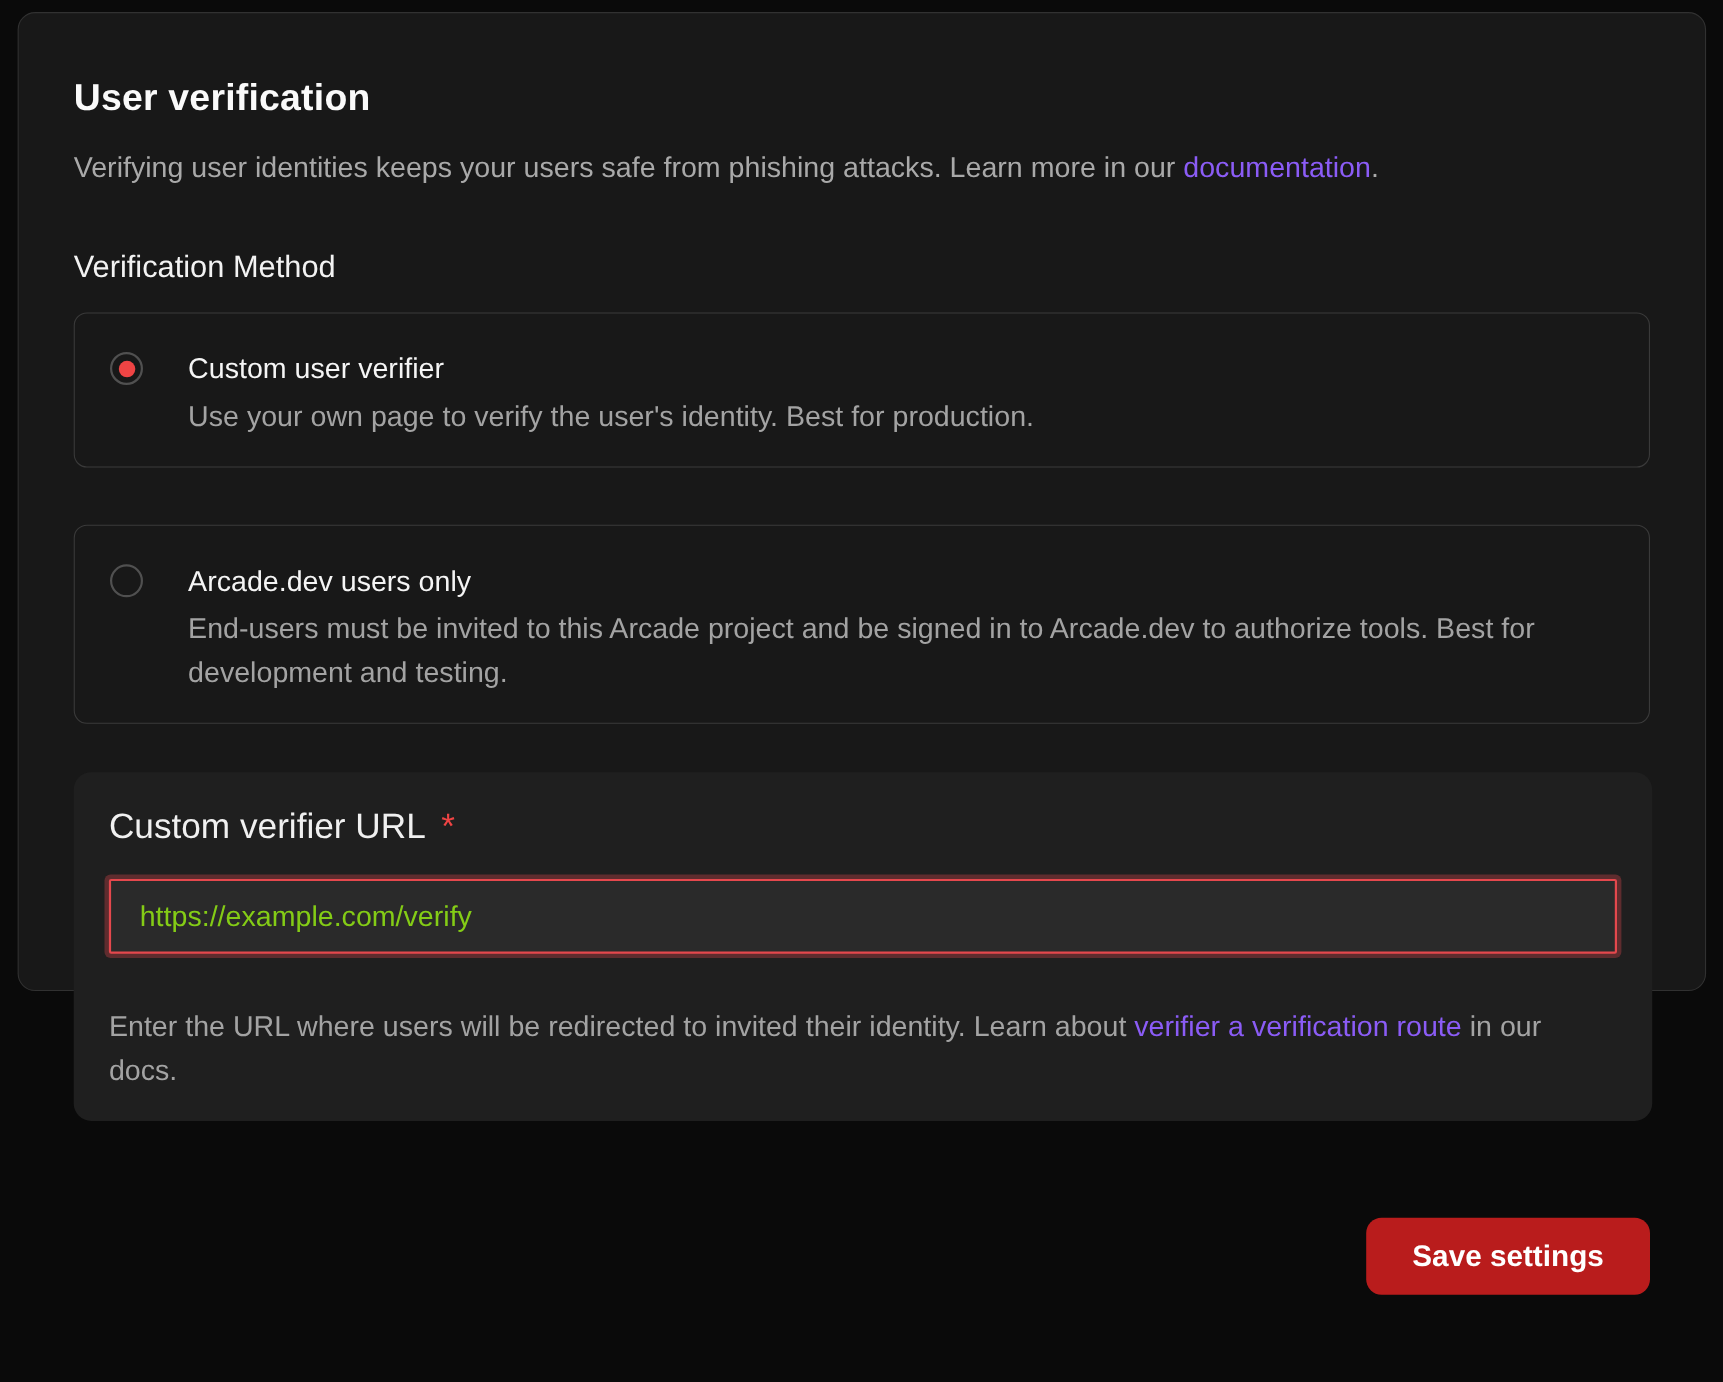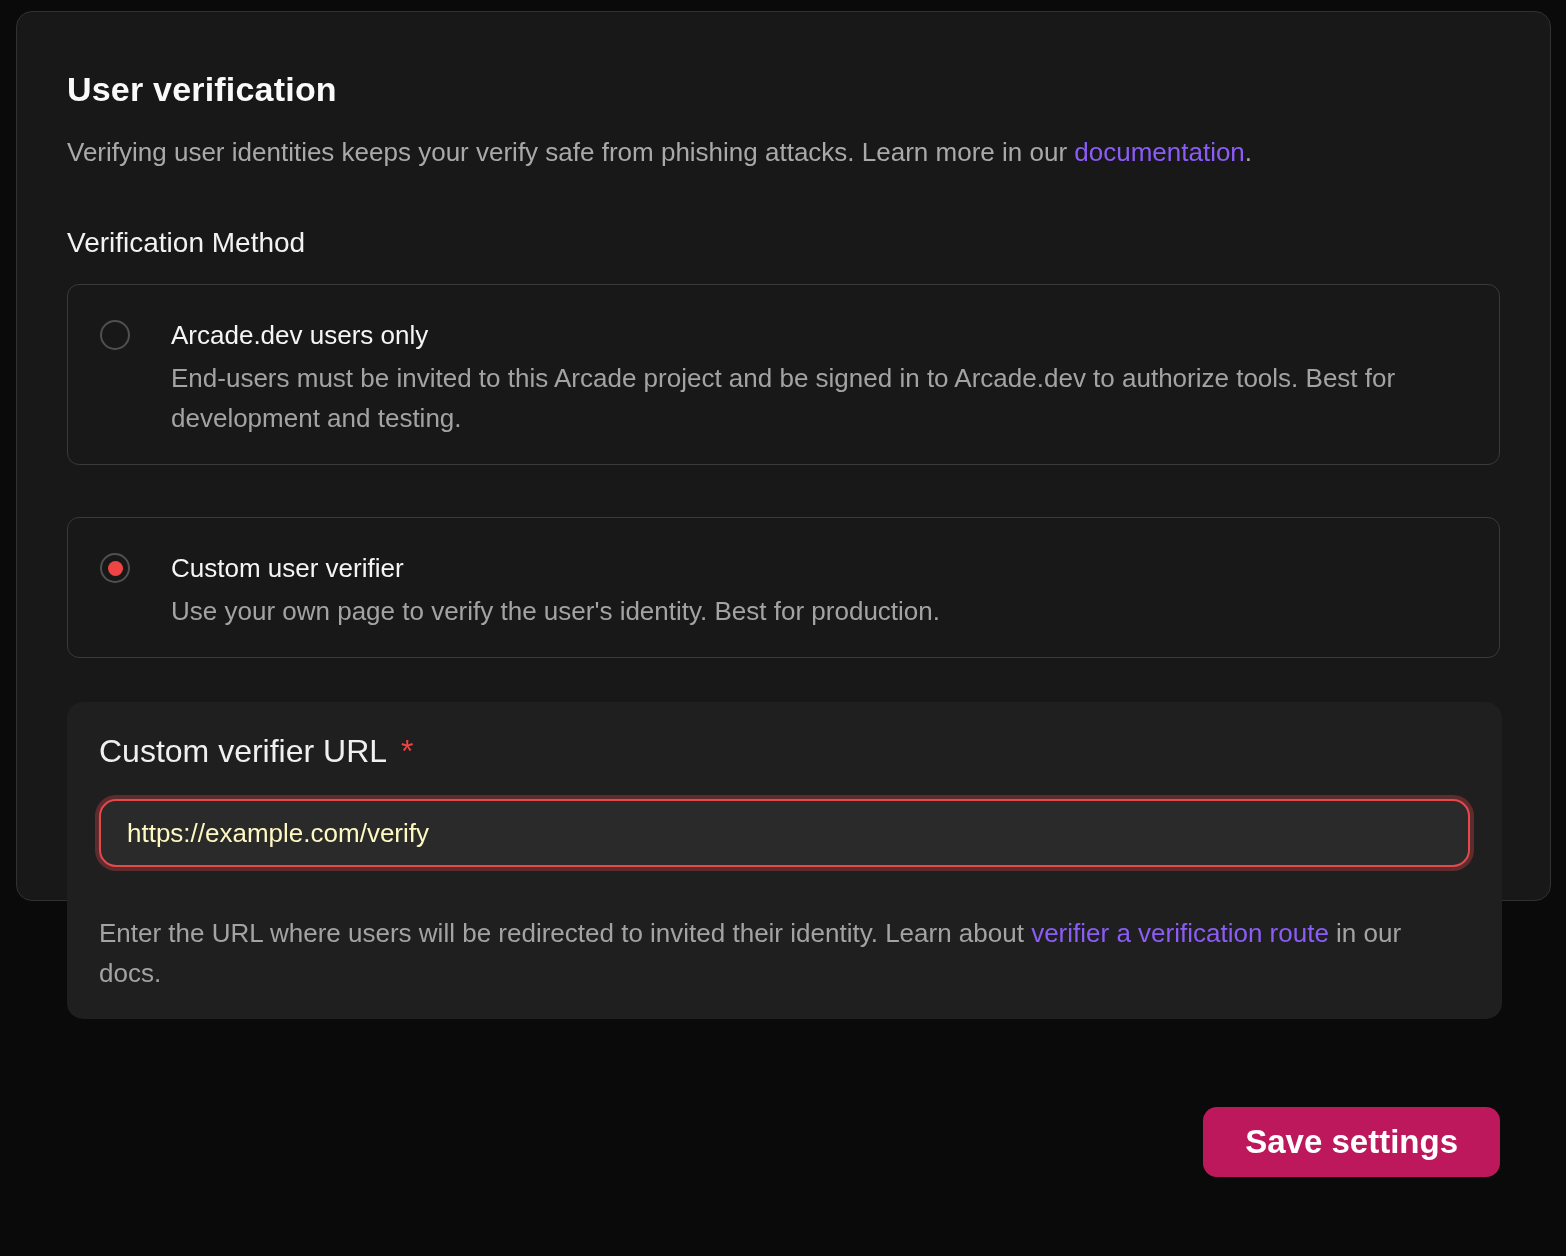--- a/index.html
+++ b/index.html
@@ -102,81 +102,81 @@
   .required-marker {
     color: #ef4444;
     margin-left: 14px;
   }
   .url-input {
     display: block;
     width: 100%;
     height: 68px;
     background: #2a2a2a;
     border: 2px solid #e5484d;
-    border-radius: 17px;
+    border-radius: 2px;
     box-shadow: 0 0 0 4px rgba(229, 72, 77, 0.32);
-    color: #fef9c3;
+    color: #84cc16;
     font-family: "Liberation Sans", sans-serif;
     font-size: 26px;
     padding: 0 26px;
     outline: none;
   }
   .helper {
     margin-top: 46px;
     color: #a3a3a3;
     font-size: 26px;
     line-height: 40px;
     max-width: 1370px;
   }
   .footer-row {
     margin-top: 88px;
     display: flex;
     justify-content: flex-end;
   }
   .save-button {
     height: 70px;
     padding: 0 42px;
-    background: #be185d;
+    background: #b91c1c;
     color: #ffffff;
     border: none;
     border-radius: 14px;
     font-family: "Liberation Sans", sans-serif;
-    font-size: 33px;
+    font-size: 27px;
     font-weight: 600;
     cursor: pointer;
   }
 </style>
 </head>
 <body>
 
 <div class="card">
 
   <h1 class="page-title">User verification</h1>
 
-  <p class="subtitle"><span>Verifying user identities keeps your verify safe from phishing attacks. Learn more in our </span><a class="red-link">documentation</a><span>.</span></p>
+  <p class="subtitle"><span>Verifying user identities keeps your users safe from phishing attacks. Learn more in our </span><a class="red-link">documentation</a><span>.</span></p>
 
   <h2 class="section-heading">Verification Method</h2>
+
+  <div class="option-card">
+    <div class="radio selected">
+      <div class="dot"></div>
+    </div>
+    <div class="option-text">
+      <div class="option-title">Custom user verifier</div>
+      <div class="option-desc">Use your own page to verify the user's identity. Best for production.</div>
+    </div>
+  </div>
 
   <div class="option-card">
     <div class="radio">
       <div class="dot"></div>
     </div>
     <div class="option-text">
       <div class="option-title">Arcade.dev users only</div>
       <div class="option-desc">End-users must be invited to this Arcade project and be signed in to Arcade.dev to authorize tools. Best for development and testing.</div>
-    </div>
-  </div>
-
-  <div class="option-card">
-    <div class="radio selected">
-      <div class="dot"></div>
-    </div>
-    <div class="option-text">
-      <div class="option-title">Custom user verifier</div>
-      <div class="option-desc">Use your own page to verify the user's identity. Best for production.</div>
     </div>
   </div>
 
   <div class="url-panel">
     <div class="field-label"><span>Custom verifier URL</span><span class="required-marker">*</span></div>
     <input class="url-input" type="text" value="https://example.com/verify" style="">
     <p class="helper"><span>Enter the URL where users will be redirected to invited their identity. Learn about </span><a class="red-link">verifier a verification route</a><span> in our docs.</span></p>
   </div>
 
   <div class="footer-row">

